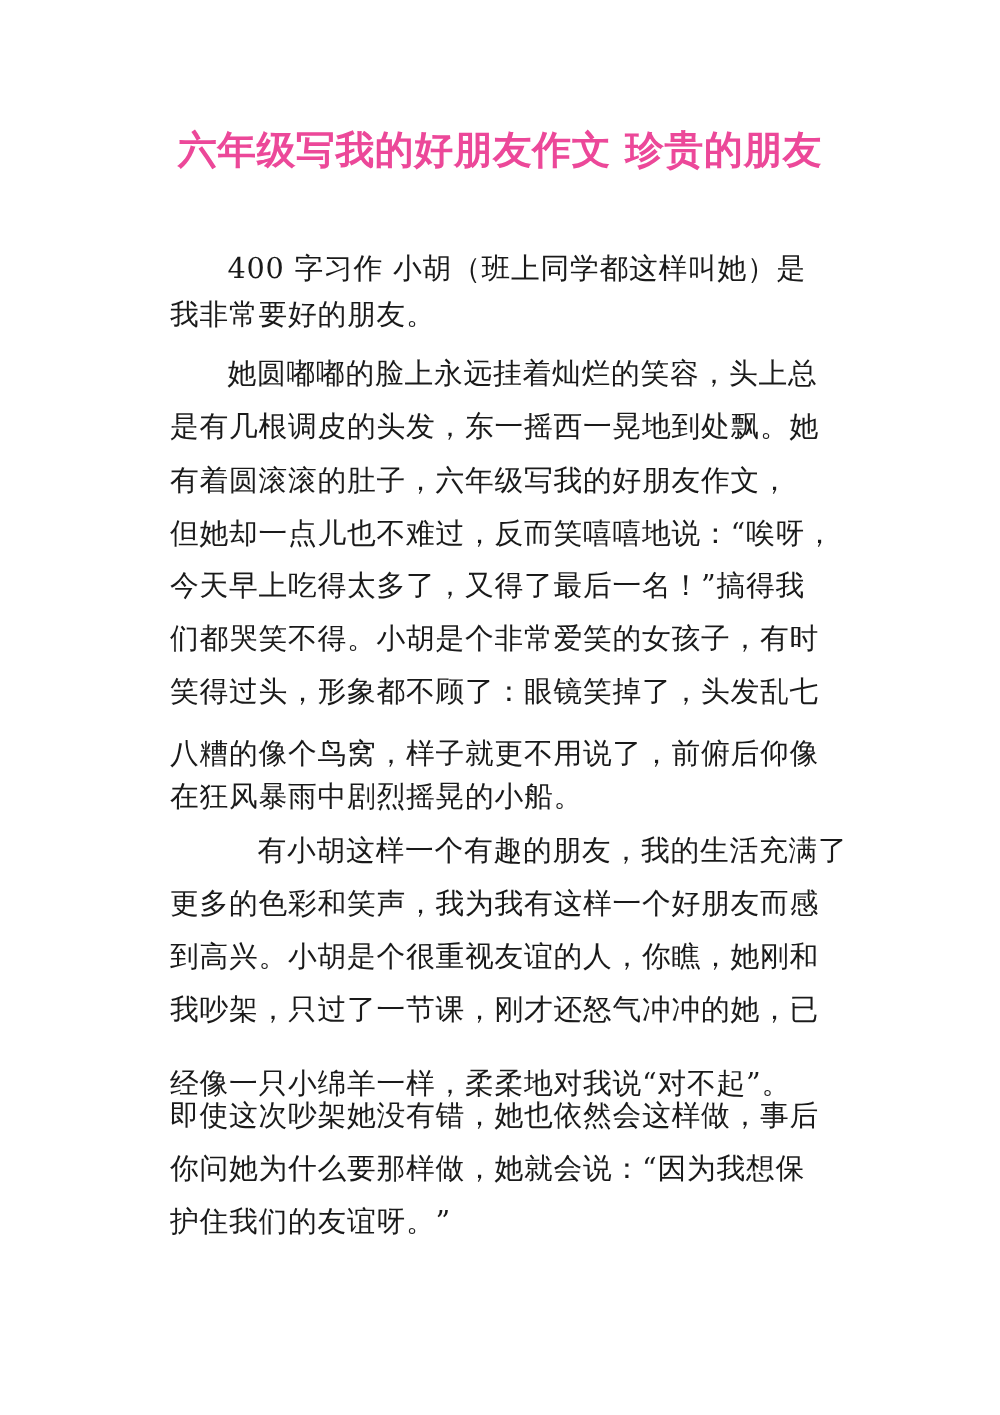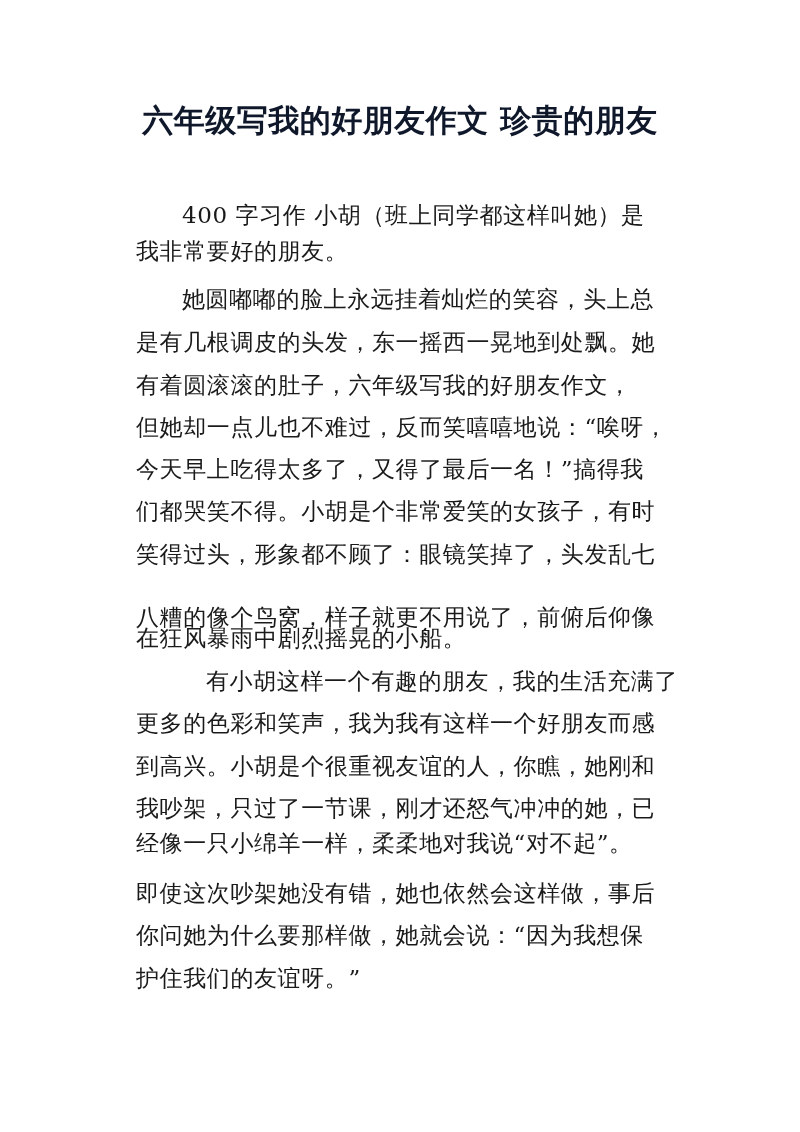--- a/index.html
+++ b/index.html
@@ -23,21 +23,21 @@
   .title {
     position: absolute;
     left: 0;
     top: 98px;
     width: 800px;
     text-align: center;
     font-family: "DejaVu Sans", sans-serif;
     font-weight: bold;
     font-size: 31px;
     line-height: 44px;
-    color: #0f172a;
+    color: #ec4899;
     letter-spacing: 0.5px;
     white-space: nowrap;
   }
   .body-text {
     position: absolute;
     left: 136px;
     top: 200px;
     width: 540px;
     font-family: "DejaVu Serif", serif;
     font-size: 23px;
@@ -65,26 +65,26 @@
     <div class="line indent" style="top:0px;">400 字习作     小胡（班上同学都这样叫她）是</div>
     <div class="line" style="top:37px;font-family:Liberation Serif, serif;">我非常要好的朋友。</div>
 
     <div class="line indent" style="top:84px;">她圆嘟嘟的脸上永远挂着灿烂的笑容，头上总</div>
     <div class="line" style="top:127px;">是有几根调皮的头发，东一摇西一晃地到处飘。她</div>
     <div class="line" style="top:170px;">有着圆滚滚的肚子，六年级写我的好朋友作文，</div>
     <div class="line" style="top:212px;text-align:right;">但她却一点儿也不难过，反而笑嘻嘻地说：“唉呀，</div>
     <div class="line" style="top:254px;">今天早上吃得太多了，又得了最后一名！”搞得我</div>
     <div class="line" style="top:296px;">们都哭笑不得。小胡是个非常爱笑的女孩子，有时</div>
     <div class="line" style="top:339px;">笑得过头，形象都不顾了：眼镜笑掉了，头发乱七</div>
-    <div class="line" style="top:402px;">八糟的像个鸟窝，样子就更不用说了，前俯后仰像</div>
+    <div class="line" style="top:388px;">八糟的像个鸟窝，样子就更不用说了，前俯后仰像</div>
     <div class="line" style="top:423px;">在狂风暴雨中剧烈摇晃的小船。</div>
 
     <div class="line indent" style="top:466px;margin-left:24px;">有小胡这样一个有趣的朋友，我的生活充满了</div>
     <div class="line" style="top:508px;">更多的色彩和笑声，我为我有这样一个好朋友而感</div>
     <div class="line" style="top:551px;">到高兴。小胡是个很重视友谊的人，你瞧，她刚和</div>
     <div class="line" style="top:593px;">我吵架，只过了一节课，刚才还怒气冲冲的她，已</div>
-    <div class="line" style="top:628px;text-align:right;">经像一只小绵羊一样，柔柔地对我说“对不起”。</div>
+    <div class="line" style="top:652px;text-align:right;">经像一只小绵羊一样，柔柔地对我说“对不起”。</div>
     <div class="line" style="top:678px;">即使这次吵架她没有错，她也依然会这样做，事后</div>
     <div class="line" style="top:720px;">你问她为什么要那样做，她就会说：“因为我想保</div>
     <div class="line" style="top:763px;">护住我们的友谊呀。”</div>
 
   </div>
 </div>
 
 </body></html>

